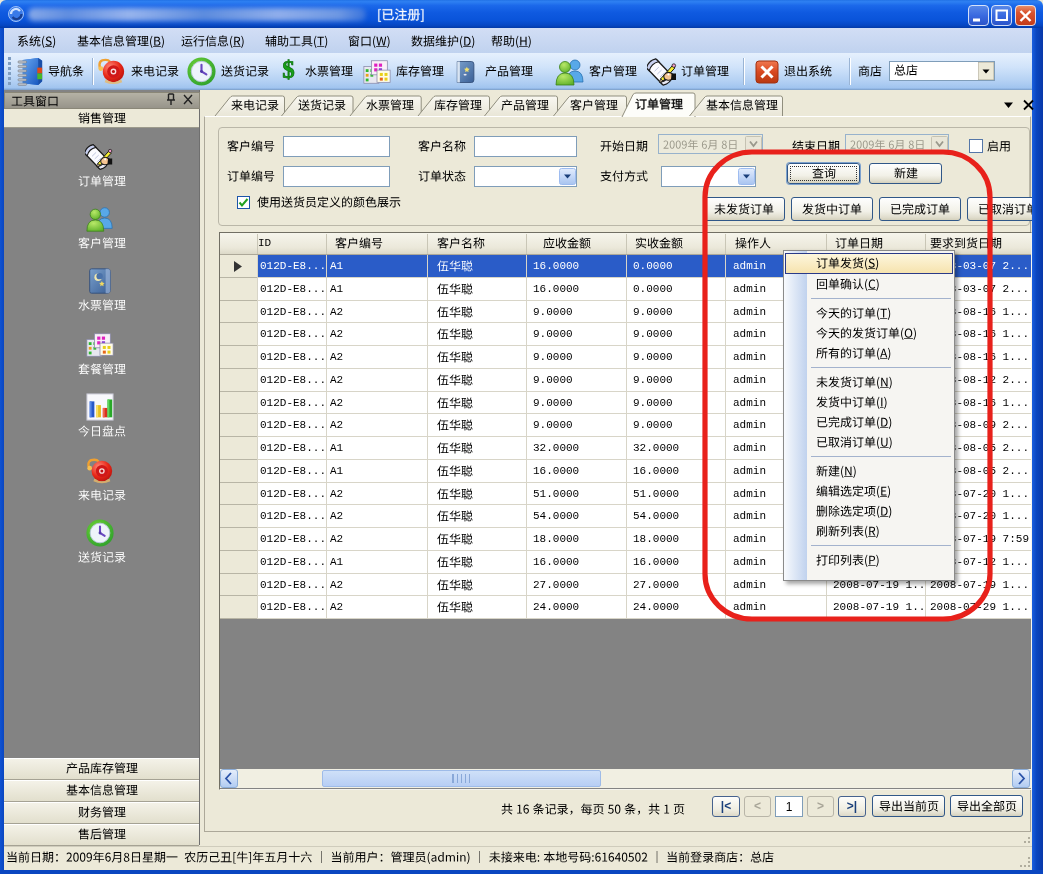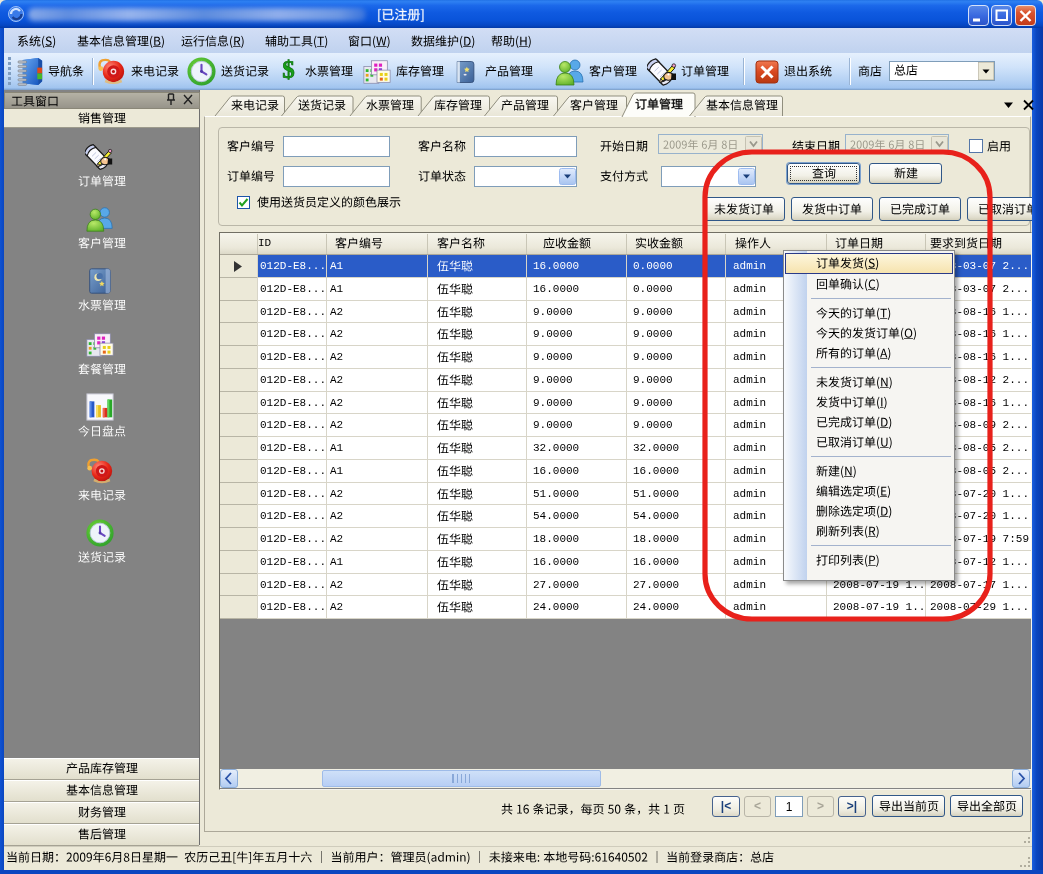--- a/index.html
+++ b/index.html
@@ -1319,21 +1319,21 @@
     <g fill="#000">
       <use href="#g126" x="0"></use>
       <use href="#g127" x="1000"></use>
       <use href="#g128" x="2000"></use>
     </g>
   </svg>
 <div class="ab mono" style="left:533px;top:578.5px;color:#000">27.0000</div>
 <div class="ab mono" style="left:633px;top:578.5px;color:#000">27.0000</div>
 <div class="ab mono" style="left:733px;top:578.5px;color:#000">admin</div>
 <div class="ab mono" style="left:833px;top:578.5px;color:#000">2008-07-19 1..</div>
-<div class="ab mono" style="left:930px;top:578.5px;color:#000">2008-07-17 1...</div>
+<div class="ab mono" style="left:930px;top:578.5px;color:#000">2008-07-19 1...</div>
 <div class="ab" style="left:258px;top:596.2px;width:773px;height:22.8px;background:#fff;border-bottom:1px solid #d8d5c8"></div>
 <div class="ab" style="left:220px;top:596.2px;width:38px;height:22.8px;border-bottom:1px solid #b8b5a5"></div>
 <div class="ab mono" style="left:260px;top:601.2px;color:#000">012D-E8...</div>
 <div class="ab mono" style="left:330px;top:601.2px;color:#000">A2</div>
 <svg class="ct " style="position:absolute;left:437.0px;top:601.2px;" width="36.00" height="12.00" viewBox="0 0 3000 1000">
     <g fill="#000">
       <use href="#g126" x="0"></use>
       <use href="#g127" x="1000"></use>
       <use href="#g128" x="2000"></use>
     </g>

